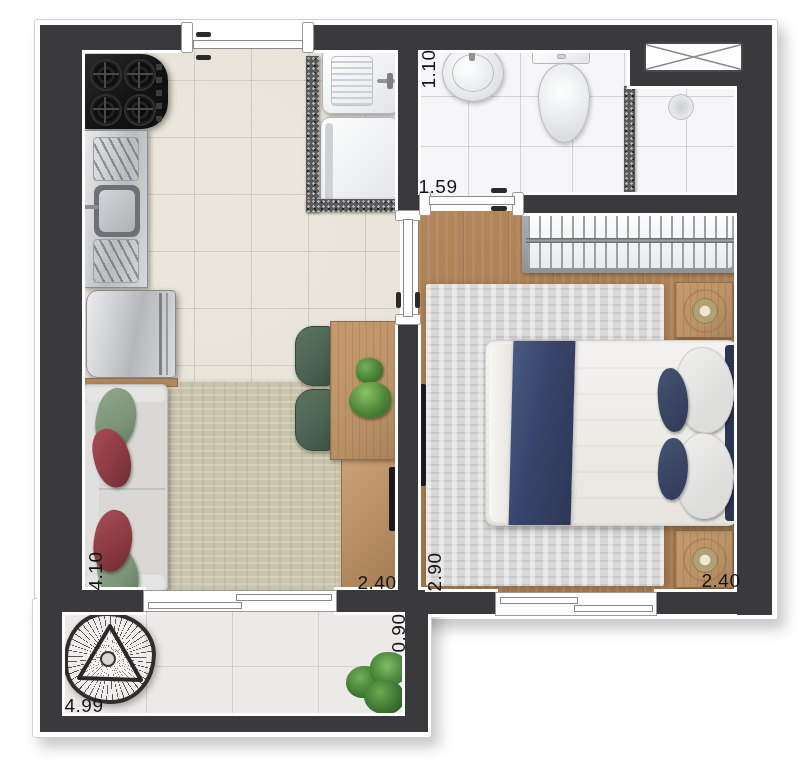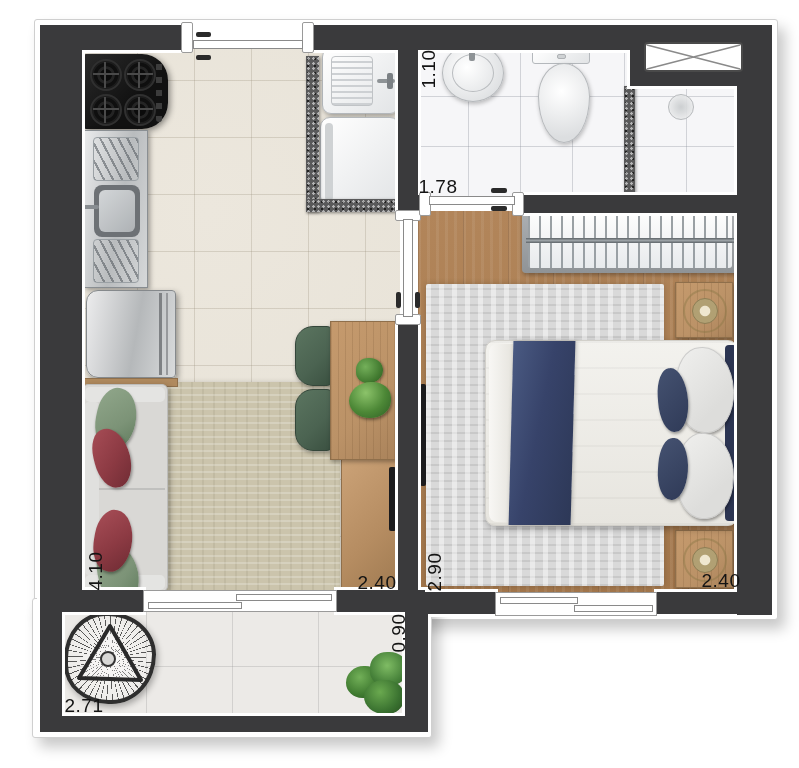--- a/index.html
+++ b/index.html
@@ -252,21 +252,21 @@
     </svg>
   </div>
   <div class="el f" style="left:346px;top:652px;width:62px;height:62px;z-index:10;">
     <div class="el" style="left:20px;top:22px;width:22px;height:22px;background:#20301e;border-radius:50%;"></div>
     <div class="el" style="left:0px;top:14px;width:34px;height:32px;background:radial-gradient(circle at 40% 35%,#72b058,#3f7a30 60%,#295520);border-radius:55% 45% 50% 50%;"></div>
     <div class="el" style="left:24px;top:0px;width:38px;height:34px;background:radial-gradient(circle at 45% 40%,#7fbc64,#47823a 60%,#2c5a24);border-radius:48% 52% 55% 45%;"></div>
     <div class="el" style="left:18px;top:28px;width:40px;height:34px;background:radial-gradient(circle at 40% 35%,#6aa94f,#3a7230 60%,#264e1e);border-radius:52% 48% 46% 54%;"></div>
   </div>
 
   <div class="el label vert" style="left:407px;top:59px;">1.10</div>
-  <div class="el label" style="left:416px;top:177px;">1.78</div>
+  <div class="el label" style="left:416px;top:177px;">1.59</div>
   <div class="el label vert" style="left:74px;top:561px;">4.10</div>
   <div class="el label" style="left:355px;top:573px;">2.40</div>
   <div class="el label vert" style="left:413px;top:562px;">2.90</div>
   <div class="el label" style="left:699px;top:571px;">2.40</div>
   <div class="el label vert" style="left:377px;top:623px;">0.90</div>
-  <div class="el label" style="left:62px;top:696px;">2.71</div>
+  <div class="el label" style="left:62px;top:696px;">4.99</div>
 
 </div>
 
 </body></html>

